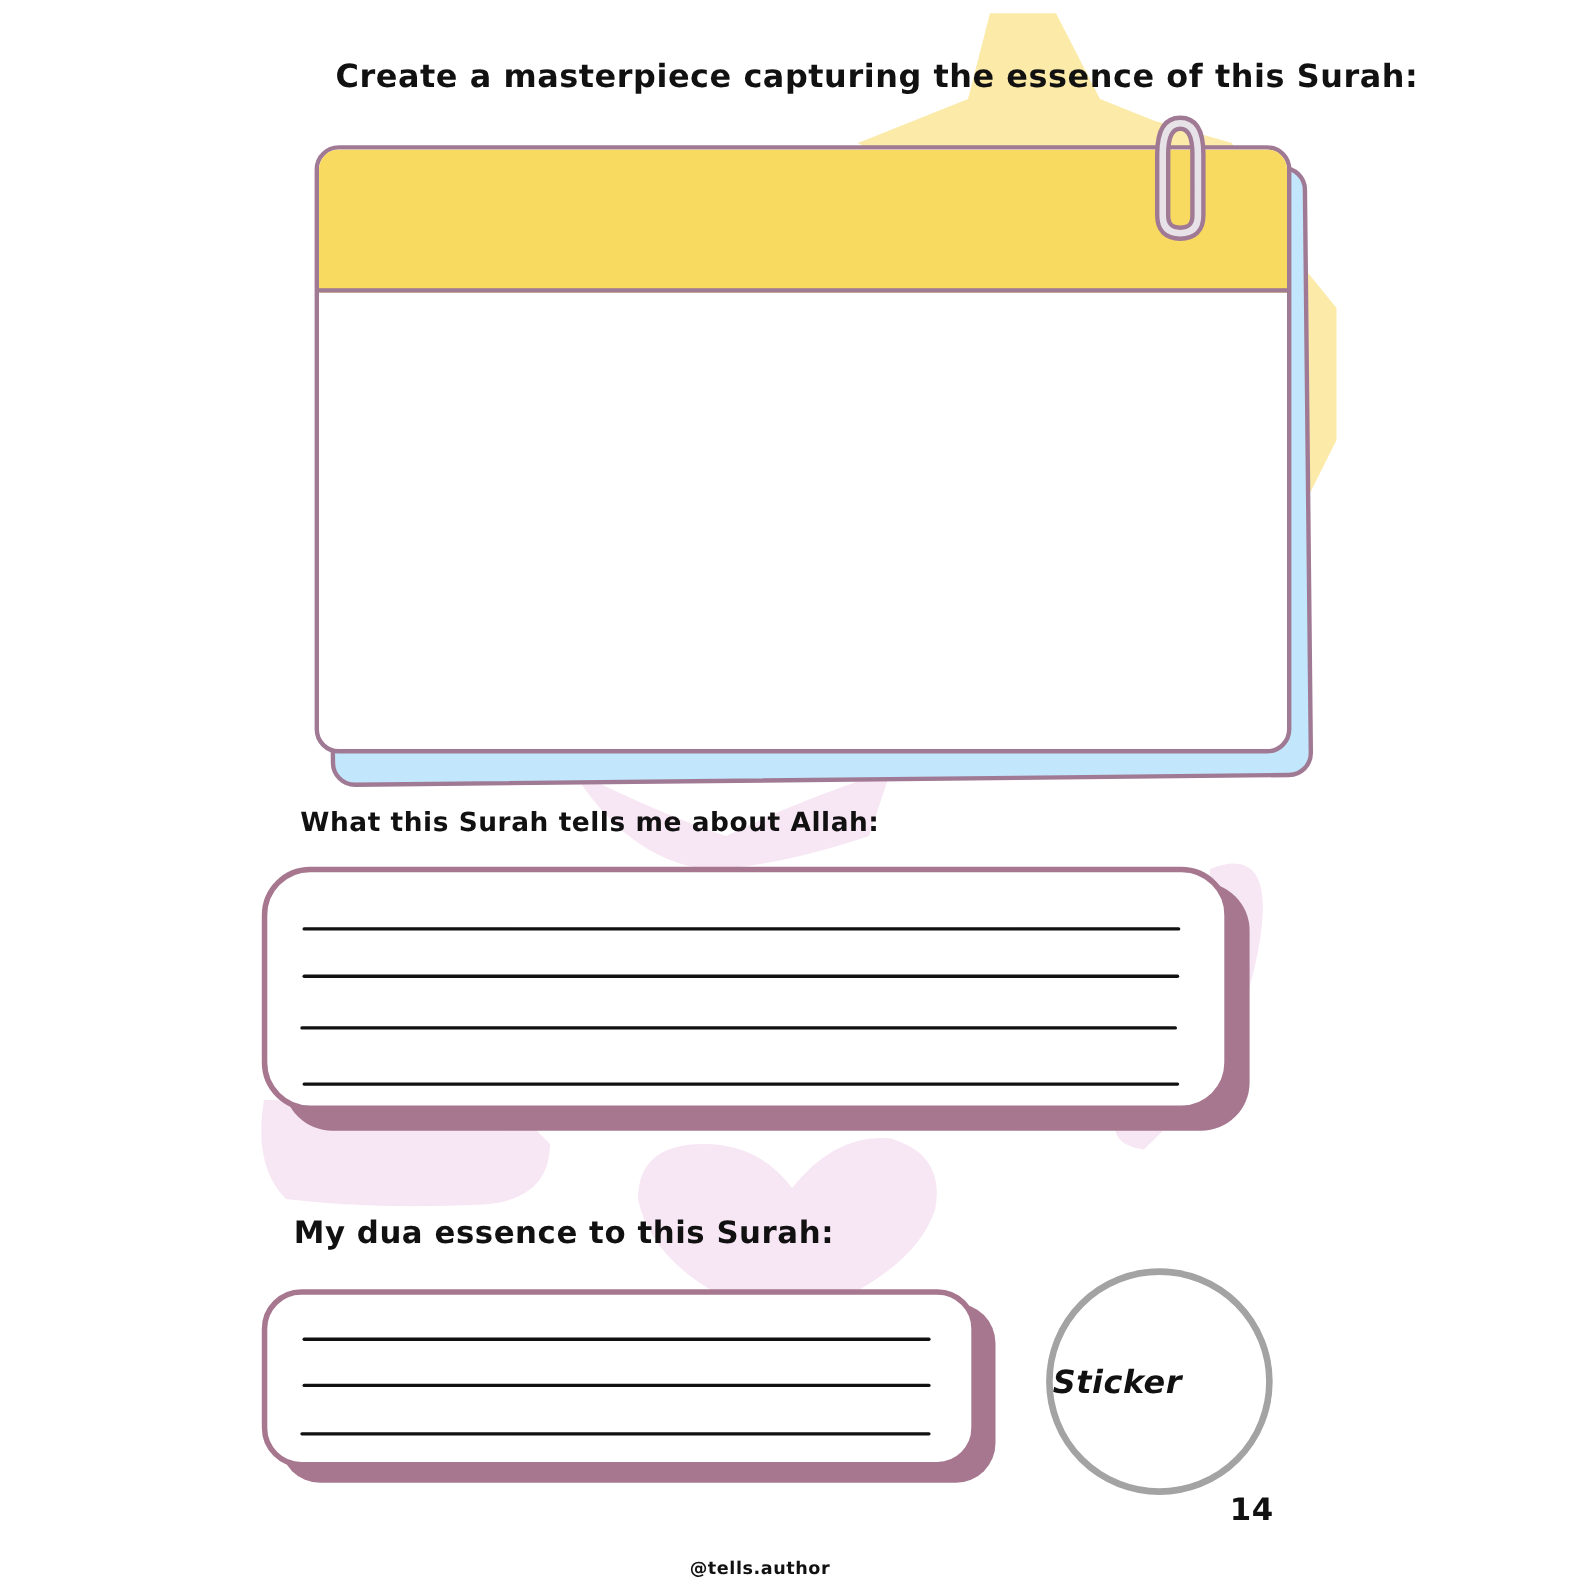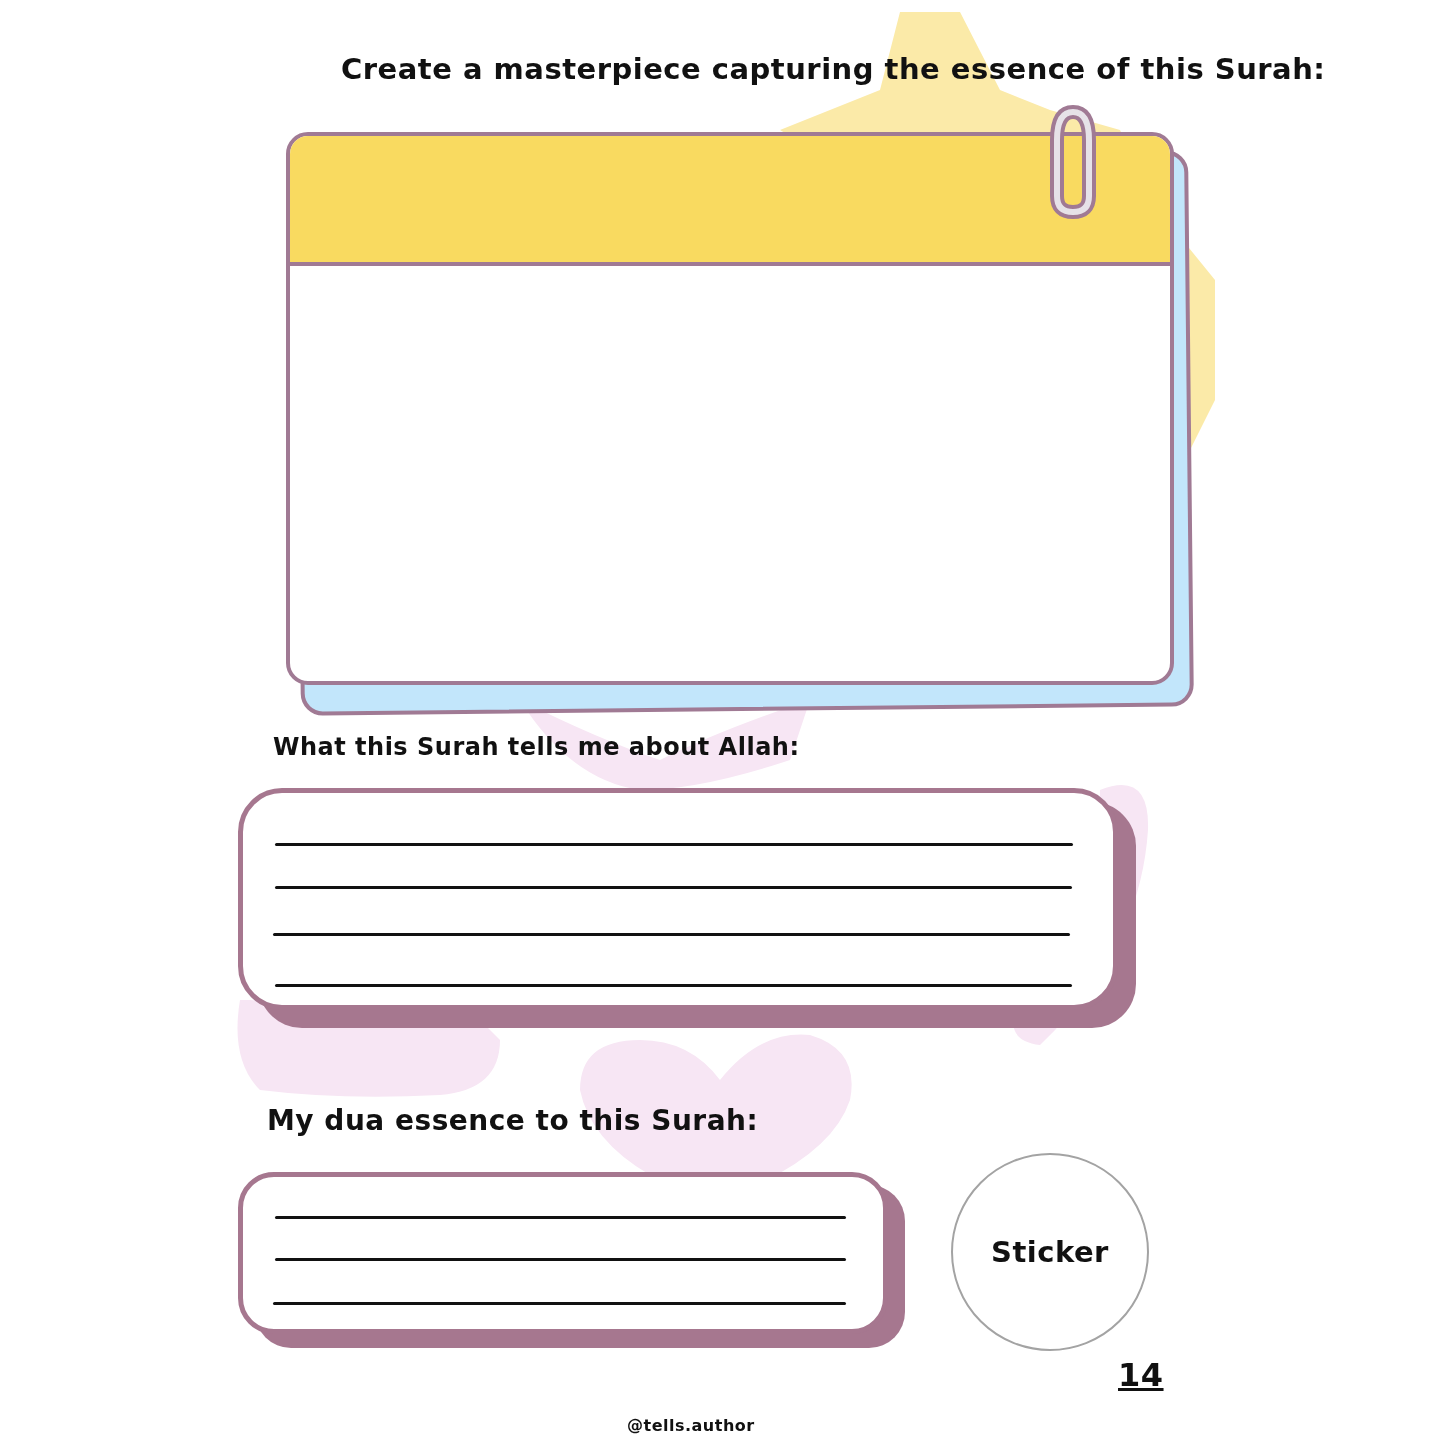--- a/index.html
+++ b/index.html
@@ -18,21 +18,21 @@
 
   <path d="M520,700 Q600,740 660,760 Q720,730 810,700 L790,760 Q700,790 640,790 Q570,780 520,700 Z" fill="#f7e6f4"></path>
 
   <path d="M1100,790 Q1150,770 1148,830 Q1140,950 1040,1045 Q1000,1040 1020,1000 Q1100,900 1100,790 Z" fill="#f7e6f4"></path>
 
   <path d="M240,1000 Q230,1060 260,1090 Q340,1100 440,1095 Q500,1090 500,1040 L480,1020 L250,1000 Z" fill="#f7e6f4"></path>
 
   <path d="M580,1090 Q580,1040 640,1040 Q690,1040 720,1080 Q760,1030 810,1035 Q860,1050 850,1100 Q830,1160 720,1200 L650,1175 Q590,1140 580,1090 Z" fill="#f7e6f4"></path>
 </svg>
 
-<div class="abs heading" style="left:305px;top:52px;font-size:29px;margin-left:36px;">Create a masterpiece capturing the essence of this Surah:</div>
+<div class="abs heading" style="left:305px;top:52px;font-size:29px;">Create a masterpiece capturing the essence of this Surah:</div>
 
 <div class="abs" style="left:298px;top:155px;width:885px;height:548px;background:#c2e6fb;border:4px solid #a07a94;border-radius:22px;transform:rotate(-0.6deg);"></div>
 
 <div class="abs" style="left:286px;top:132px;width:880px;height:545px;background:#ffffff;border:4px solid #a07a94;border-radius:22px;overflow:hidden;">
   <div style="height:126px;background:#f9da60;border-bottom:4px solid #a07a94;"></div>
 </div>
 
 <svg class="abs" style="left:1035px;top:100px" width="70" height="125" viewBox="0 0 70 125">
   <path d="M22,80 L22,40 Q22,12 38,12 Q54,12 54,40 L54,96 Q54,112 38,112 Q22,112 22,96 L22,74" fill="none" stroke="#a07a94" stroke-width="14" stroke-linecap="round"></path>
   <path d="M22,80 L22,40 Q22,12 38,12 Q54,12 54,40 L54,96 Q54,112 38,112 Q22,112 22,96 L22,74" fill="none" stroke="#e6e2e8" stroke-width="6" stroke-linecap="round"></path>
@@ -48,19 +48,19 @@
 <div class="line" style="left:275px;top:984px;width:797px;"></div>
 
 <div class="abs heading" style="left:267px;top:1104px;font-size:28px;">My dua essence to this Surah:</div>
 
 <div class="abs" style="left:255px;top:1185px;width:650px;height:163px;background:#a6778f;border-radius:36px;"></div>
 <div class="abs" style="left:238px;top:1172px;width:640px;height:152px;background:#ffffff;border:5px solid #a6778f;border-radius:36px;"></div>
 <div class="line" style="left:275px;top:1216px;width:571px;"></div>
 <div class="line" style="left:275px;top:1258px;width:571px;"></div>
 <div class="line" style="left:273px;top:1302px;width:573px;"></div>
 
-<div class="abs" style="left:951px;top:1153px;width:194px;height:194px;border:2px solid #a3a3a3;border-radius:50%;background:#fff;display:flex;align-items:center;justify-content:center;">
+<div class="abs" style="left:951px;top:1153px;width:194px;height:194px;border:6px solid #a3a3a3;border-radius:50%;background:#fff;display:flex;align-items:center;font-style:italic;">
   <span class="heading" style="font-size:29px;">Sticker</span>
 </div>
 
-<div class="abs heading" style="left:1118px;top:1356px;font-size:32px;text-decoration:underline;">14</div>
+<div class="abs heading" style="left:1118px;top:1356px;font-size:28px;">14</div>
 
 <div class="abs heading" style="left:627px;top:1416px;font-size:16px;">@tells.author</div>
 
 </body></html>

